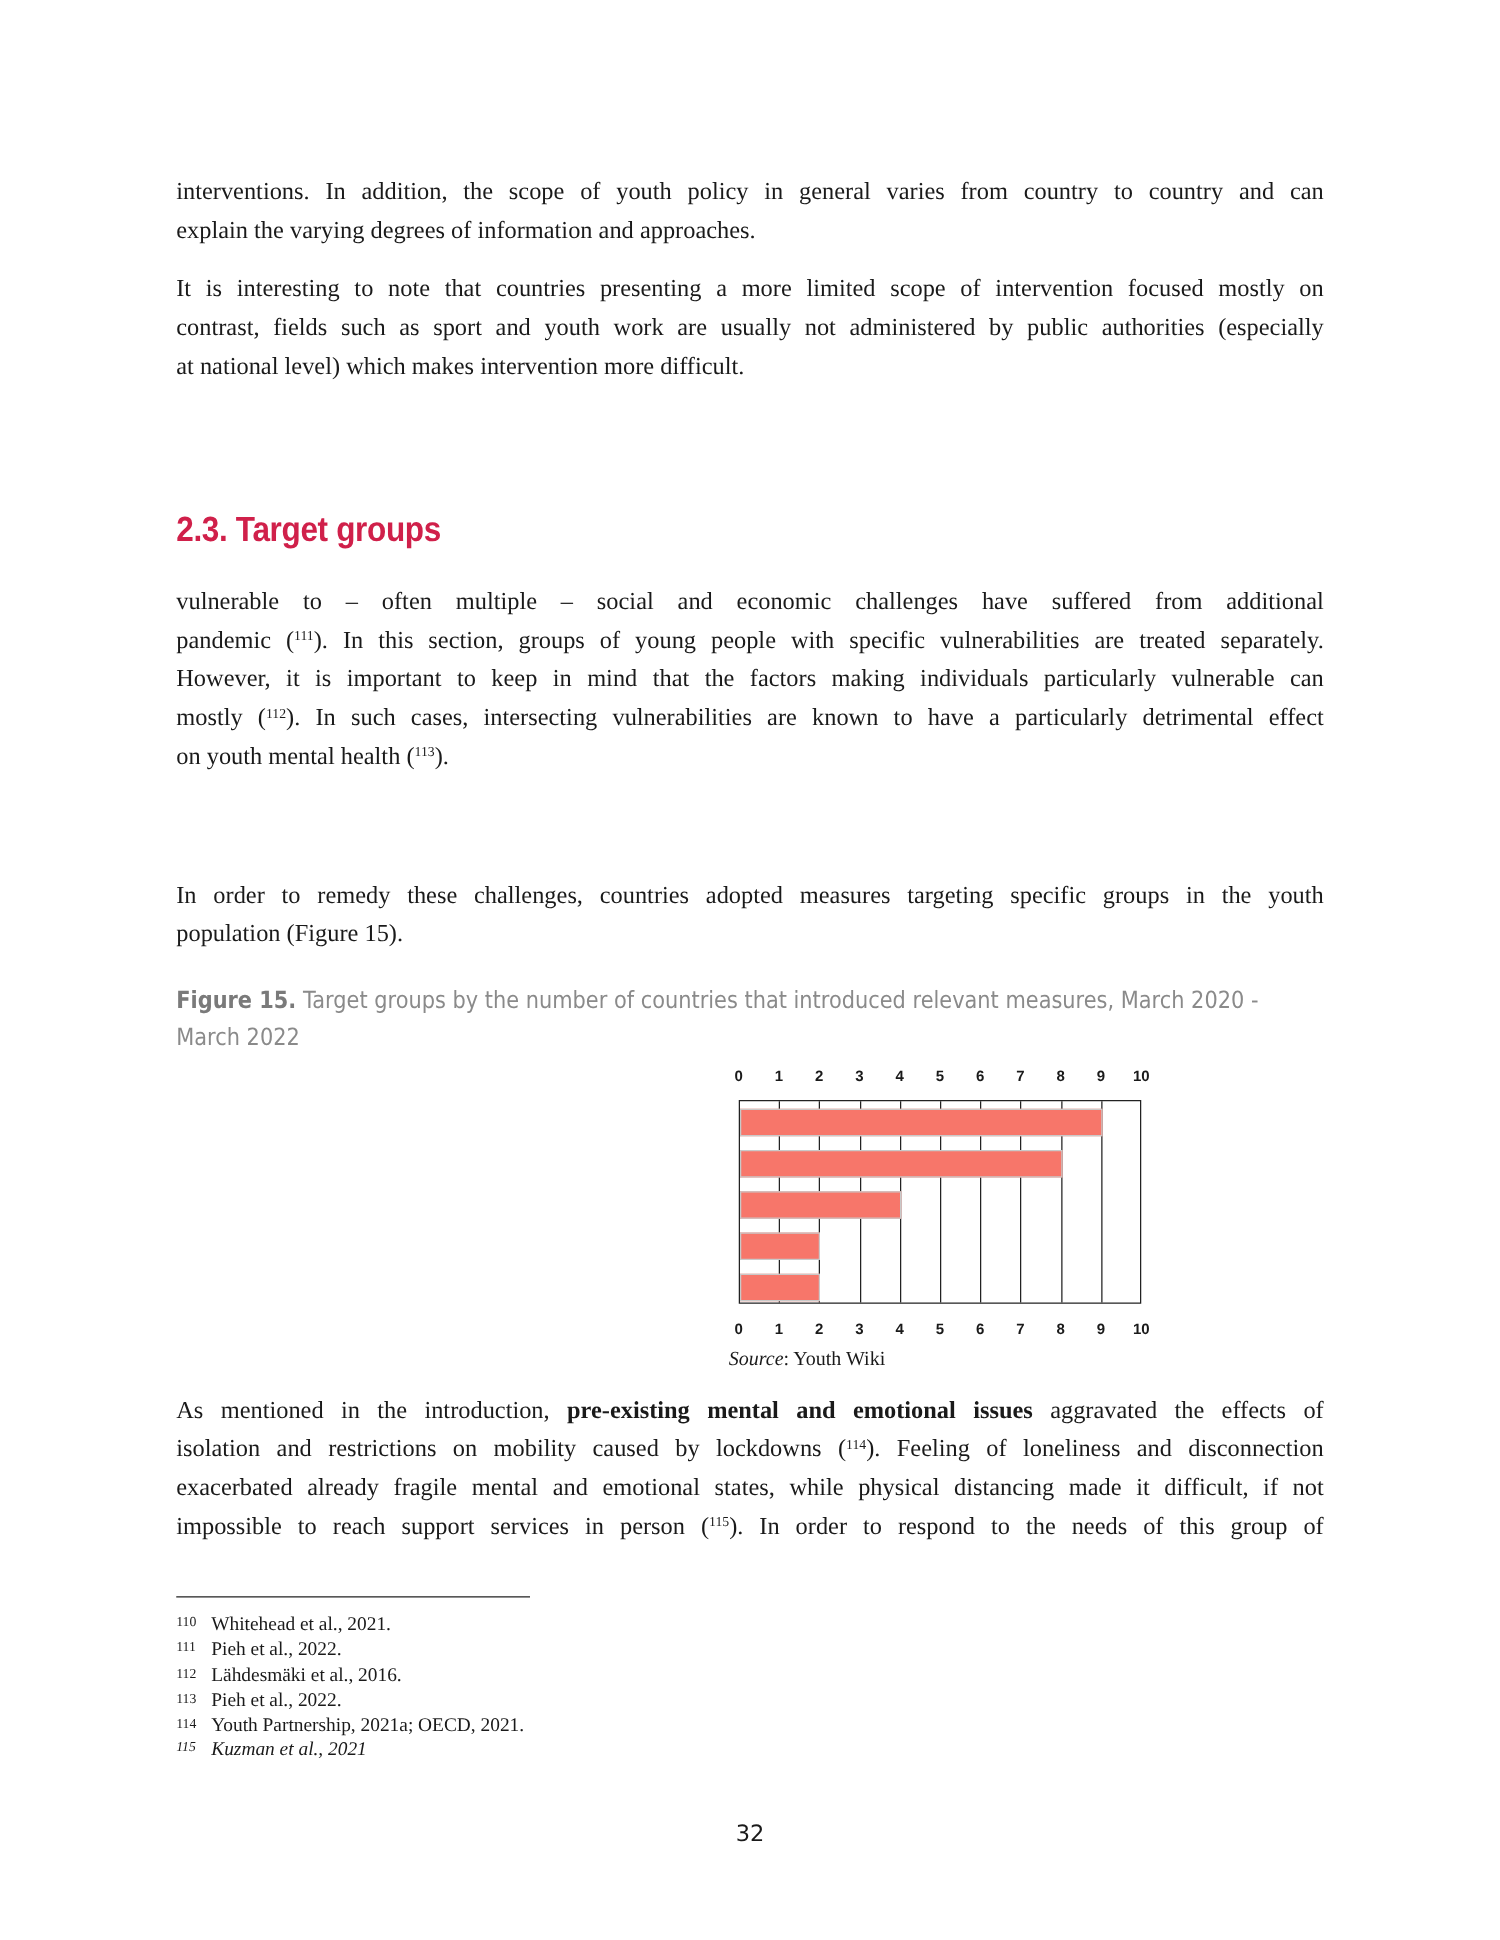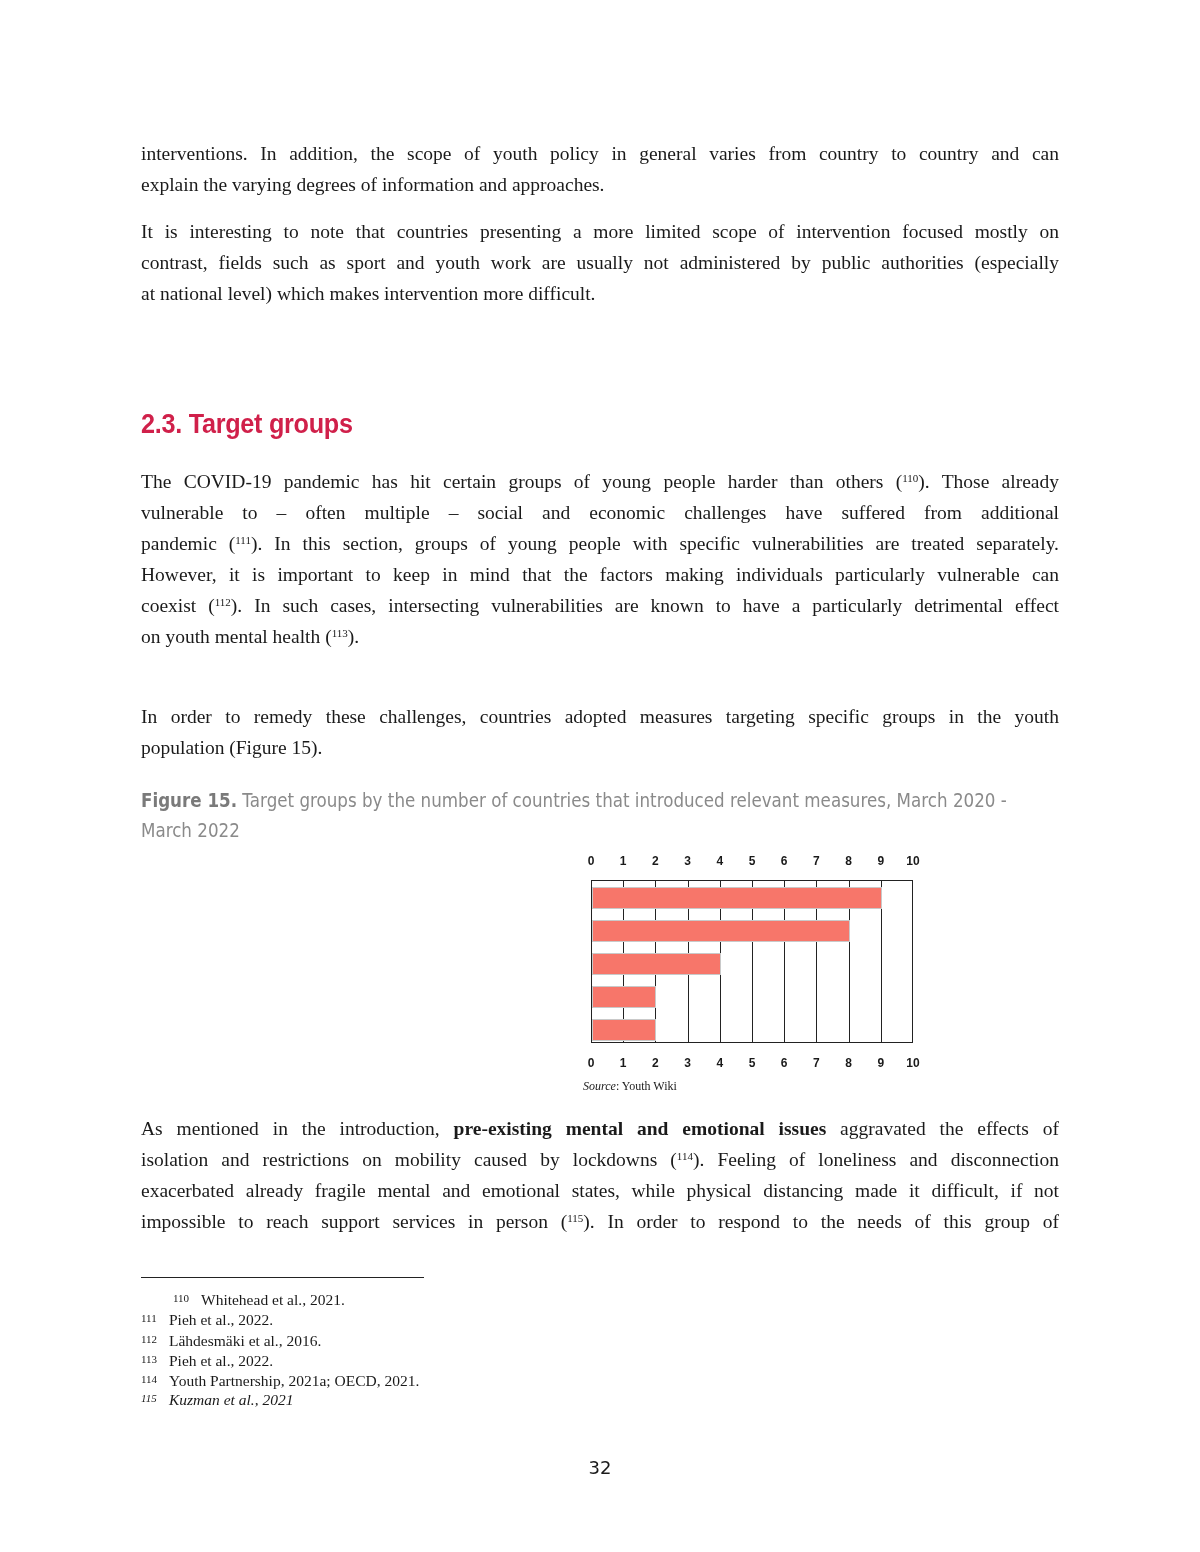--- a/index.html
+++ b/index.html
@@ -12,21 +12,21 @@
   sup { font-size:11px; vertical-align:top; position:relative; top:-3px; }
   .heading { position:absolute; left:141px; top:408px; font-family:"Liberation Sans","DejaVu Sans",sans-serif; font-size:28px; font-weight:bold; color:#d0204a; transform:scaleX(0.9); transform-origin:left; letter-spacing:-0.3px; }
   .fig-caption { position:absolute; left:141px; top:785px; width:918px; font-family:"DejaVu Sans","Liberation Sans",sans-serif; font-size:19px; line-height:30px; color:#8a8a8a; }
   .fig-caption .cap-line { display:block; white-space:nowrap; transform:scaleX(0.88); transform-origin:left; }
   .fig-caption b { color:#7a7a7a; }
   .chart { position:absolute; left:0; top:0; }
   .tick { position:absolute; font-family:"Liberation Sans","DejaVu Sans",sans-serif; font-size:12px; font-weight:bold; color:#1a1a1a; width:20px; text-align:center; }
   .plot { position:absolute; left:591px; top:880px; width:322px; height:163px; border:1px solid #222; box-sizing:border-box; }
   .vline { position:absolute; top:0; bottom:0; width:1px; background:#222; }
   .bar { position:absolute; left:0; height:22px; background:#f7766a; border:1px solid #c9c9c9; box-sizing:border-box; }
-  .source { position:absolute; left:583px; top:1079px; font-size:12px; color:#1a1a1a; }
+  .source { position:absolute; left:583px; top:1079px; font-size:16px; color:#1a1a1a; }
   .rule { position:absolute; left:141px; top:1277px; width:283px; height:1px; background:#222; }
   .fn { position:absolute; left:141px; font-size:15.5px; line-height:20px; color:#1a1a1a; white-space:nowrap; }
   .fn .num { display:inline-block; width:28px; font-size:11px; vertical-align:top; position:relative; top:-2px; }
   .pagenum { position:absolute; left:0; width:1200px; top:1457px; text-align:center; font-family:"DejaVu Sans","Liberation Sans",sans-serif; font-size:18px; color:#1a1a1a; }
 </style>
 </head>
 <body>
 
 <div class="page">
 
@@ -37,25 +37,24 @@
 
   <div class="para serif" style="top:216px;">
     <span class="line">It is interesting to note that countries presenting a more limited scope of intervention focused mostly on</span>
     <span class="line">contrast, fields such as sport and youth work are usually not administered by public authorities (especially</span>
     <span class="line last">at national level) which makes intervention more difficult.</span>
   </div>
 
   <div class="heading">2.3. Target groups</div>
 
   <div class="para serif" style="top:466px;">
-    <span class="line"><span>The COVID-19 pandemic has hit certain groups of young people harder than others (</span><sup>110</sup><span>). Those already</span></span>
     <span class="line">vulnerable to – often multiple – social and economic challenges have suffered from additional</span>
     <span class="line"><span>pandemic (</span><sup>111</sup><span>). In this section, groups of young people with specific vulnerabilities are treated separately.</span></span>
     <span class="line">However, it is important to keep in mind that the factors making individuals particularly vulnerable can</span>
-    <span class="line"><span>coexist (</span><sup>112</sup><span>). In such cases, intersecting vulnerabilities are known to have a particularly detrimental effect</span></span>
+    <span class="line"><span>mostly (</span><sup>112</sup><span>). In such cases, intersecting vulnerabilities are known to have a particularly detrimental effect</span></span>
     <span class="line last"><span>on youth mental health (</span><sup>113</sup><span>).</span></span>
   </div>
 
   <div class="para serif" style="top:701px;">
     <span class="line">In order to remedy these challenges, countries adopted measures targeting specific groups in the youth</span>
     <span class="line last">population (Figure 15).</span>
   </div>
 
   <div class="fig-caption">
     <span class="cap-line"><b>Figure 15.</b><span> Target groups by the number of countries that introduced relevant measures, March 2020 -</span></span>
@@ -112,21 +111,21 @@
 
   <div class="para serif" style="top:1113px;">
     <span class="line"><span>As mentioned in the introduction, </span><b>pre-existing mental and emotional issues</b><span> aggravated the effects of</span></span>
     <span class="line"><span>isolation and restrictions on mobility caused by lockdowns (</span><sup>114</sup><span>). Feeling of loneliness and disconnection</span></span>
     <span class="line">exacerbated already fragile mental and emotional states, while physical distancing made it difficult, if not</span>
     <span class="line"><span>impossible to reach support services in person (</span><sup>115</sup><span>). In order to respond to the needs of this group of</span></span>
   </div>
 
   <div class="rule"></div>
   <div id="footnotes">
-      <div class="fn serif" style="top: 1290px; margin-left: 32px;"><span class="num">110</span><span>Whitehead et al., 2021.</span></div>
+      <div class="fn serif" style="top: 1290px;"><span class="num">110</span><span>Whitehead et al., 2021.</span></div>
       <div class="fn serif" style="top: 1310.3px;"><span class="num">111</span><span>Pieh et al., 2022.</span></div>
       <div class="fn serif" style="top: 1330.6px;"><span class="num">112</span><span>Lähdesmäki et al., 2016.</span></div>
       <div class="fn serif" style="top: 1350.9px;"><span class="num">113</span><span>Pieh et al., 2022.</span></div>
       <div class="fn serif" style="top: 1371.2px;"><span class="num">114</span><span>Youth Partnership, 2021a; OECD, 2021.</span></div>
       <div class="fn serif" style="top: 1390px; font-style: italic;"><span class="num">115</span><span>Kuzman et al., 2021</span></div>
     </div>
 
   <div class="pagenum">32</div>
 </div>
 

